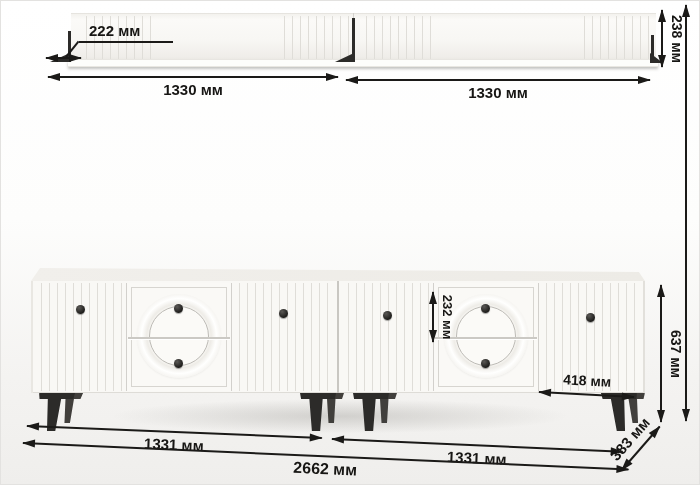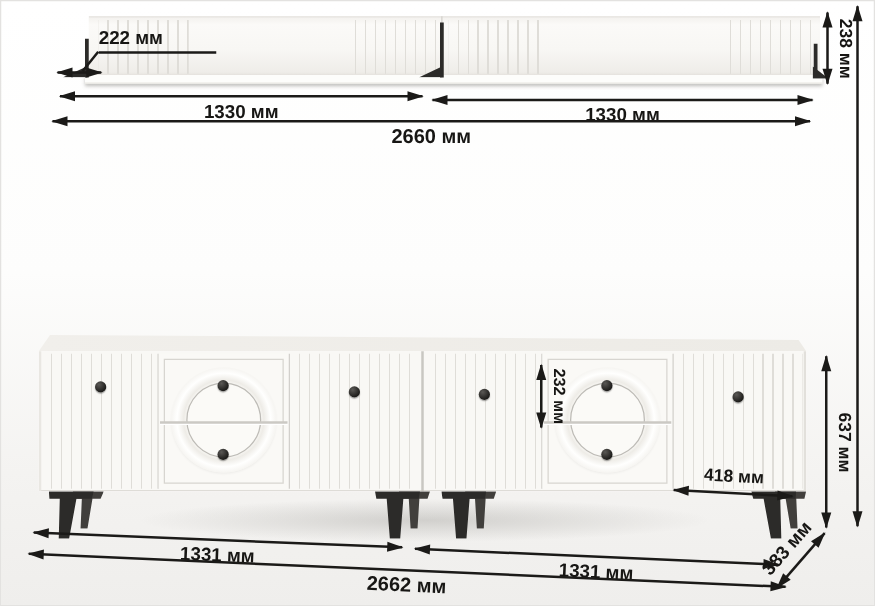--- a/index.html
+++ b/index.html
@@ -100,33 +100,29 @@
   <div class="bracket" style="left:351px;top:17px;width:3px;height:44px;"></div>
   <div class="wedge wedge-left" style="left:334px;top:52px;width:19px;height:9px;"></div>
   <div class="bracket" style="left:650px;top:34px;width:3px;height:26px;"></div>
   <div class="wedge wedge-right" style="left:649px;top:52px;width:13px;height:10px;"></div>
 
   <div class="dim dim-h" style="left:44px;top:51px;width:37px;">
     <div class="dl"></div>
   </div>
   <div class="line" style="left:78px;top:40px;width:94px;height:2px;"></div>
   <div class="line" style="left:65px;top:55px;width:20px;height:2px;transform:rotate(-51deg);transform-origin:left center;"></div>
-  <span class="lab" style="left:78px;top:21px;">222 мм</span>
+  <span class="lab" style="left:88px;top:21px;">222 мм</span>
 
   <div class="dim dim-h" style="left:46px;top:70px;width:292px;">
     <div class="dl"></div>
     <span class="lab lab-below">1330 мм</span>
   </div>
   <div class="dim dim-h" style="left:344px;top:73px;width:306px;">
     <div class="dl"></div>
     <span class="lab lab-below">1330 мм</span>
-  </div>
-  <div class="dim dim-h" style="left:40px;top:90px;width:608px;">
-    <div class="dl"></div>
-    <span class="lab lab-below lab-big">2660 мм</span>
   </div>
 
   <div class="dim dim-v" style="left:655px;top:8px;height:59px;">
     <div class="dl"></div>
     <span class="lab lab-vert">238 мм</span>
   </div>
   <div class="dim dim-v" style="left:679px;top:3px;height:418px;">
     <div class="dl"></div>
   </div>
 

